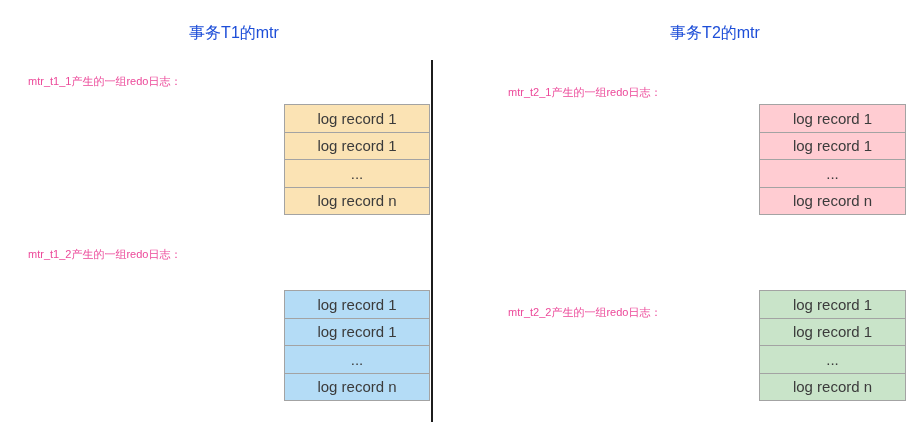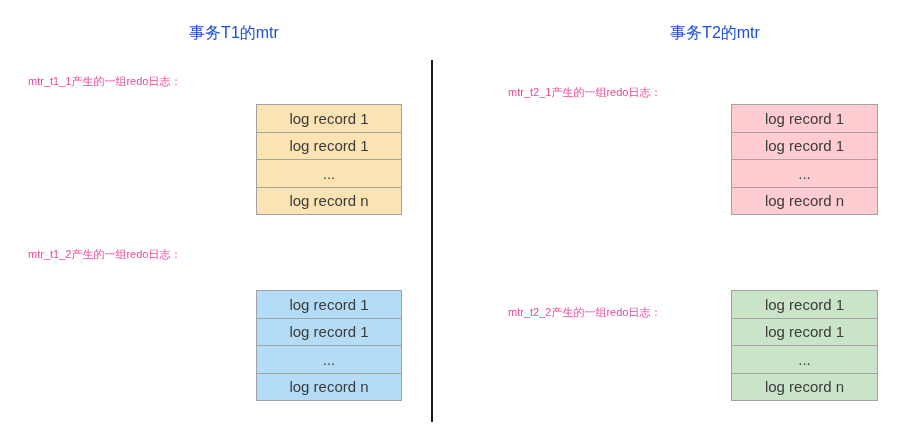--- a/index.html
+++ b/index.html
@@ -47,20 +47,21 @@
   .pos-label-3 { left: 28px;  top: 244px; }
   .pos-label-4 { left: 508px; top: 258px; margin-top: 44px; }
   .log-table {
     position: absolute;
     width: 146px;
     height: 111px;
     box-sizing: border-box;
     border: 1px solid #a3a3a3;
     display: flex;
     flex-direction: column;
+    margin-left: 28px;
   }
   .pos-table-1 { left: 256px; top: 104px; }
   .pos-table-2 { left: 731px; top: 104px; width: 147px; }
   .pos-table-3 { left: 256px; top: 290px; }
   .pos-table-4 { left: 731px; top: 290px; width: 147px; }
   .log-row {
     flex: 1;
     display: flex;
     align-items: center;
     justify-content: center;

